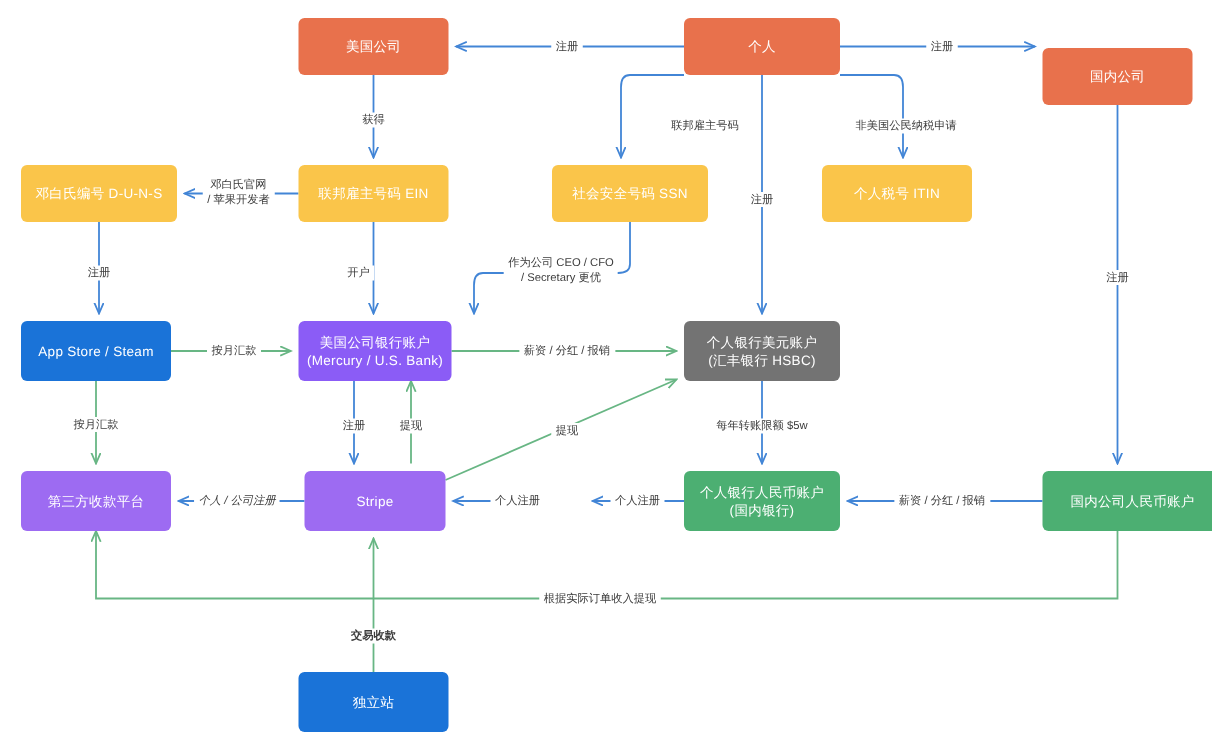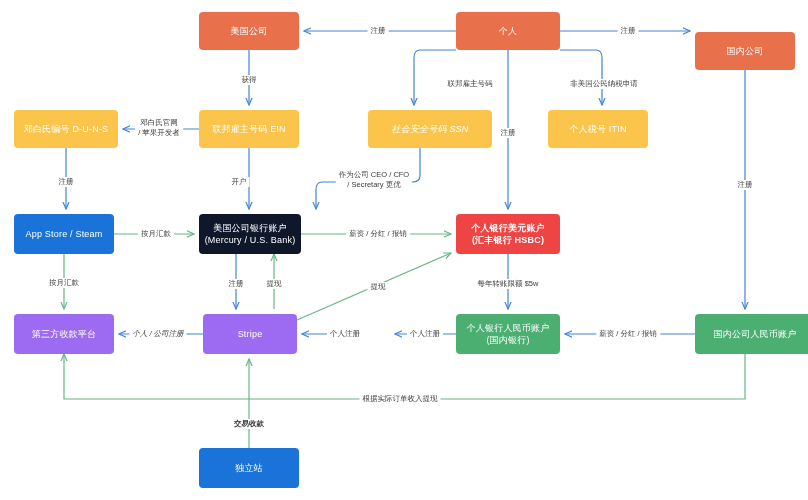--- a/index.html
+++ b/index.html
@@ -66,34 +66,34 @@
       </div>
       <div class="node" style="left: 695px; top: 12px; width: 100px; height: 38px; background: rgb(232, 113, 76); margin-top: 20px;">
         <span class="lbl">国内公司</span>
       </div>
       <div class="node" style="left: 14px; top: 110px; width: 104px; height: 38px; background: rgb(250, 197, 74);">
         <span class="lbl">邓白氏编号 D-U-N-S</span>
       </div>
       <div class="node" style="left: 199px; top: 110px; width: 100px; height: 38px; background: rgb(250, 197, 74);">
         <span class="lbl">联邦雇主号码 EIN</span>
       </div>
-      <div class="node" style="left: 368px; top: 110px; width: 124px; height: 38px; background: rgb(250, 197, 74); font-style: italic;">
+      <div class="node" style="left: 368px; top: 110px; width: 104px; height: 38px; background: rgb(250, 197, 74);">
         <span class="lbl">社会安全号码 SSN</span>
       </div>
       <div class="node" style="left: 548px; top: 110px; width: 100px; height: 38px; background: rgb(250, 197, 74);">
         <span class="lbl">个人税号 ITIN</span>
       </div>
       <div class="node" style="left: 14px; top: 214px; width: 100px; height: 40px; background: rgb(26, 115, 216);">
         <span class="lbl">App Store / Steam</span>
       </div>
-      <div class="node" style="left: 199px; top: 214px; width: 102px; height: 40px; background: #0f172a;">
+      <div class="node" style="left: 199px; top: 214px; width: 102px; height: 40px; background: #8b5cf6;">
         <span class="lbl">美国公司银行账户
 (Mercury / U.S. Bank)</span>
       </div>
-      <div class="node" style="left: 456px; top: 214px; width: 104px; height: 40px; background: #ef4444; font-weight: bold;">
+      <div class="node" style="left: 456px; top: 214px; width: 104px; height: 40px; background: #737373;">
         <span class="lbl">个人银行美元账户
 (汇丰银行 HSBC)</span>
       </div>
       <div class="node" style="left: 14px; top: 314px; width: 100px; height: 40px; background: rgb(157, 107, 242);">
         <span class="lbl">第三方收款平台</span>
       </div>
       <div class="node" style="left: 203px; top: 314px; width: 94px; height: 40px; background: rgb(157, 107, 242);">
         <span class="lbl">Stripe</span>
       </div>
       <div class="node" style="left: 456px; top: 314px; width: 104px; height: 40px; background: rgb(76, 175, 114);">

